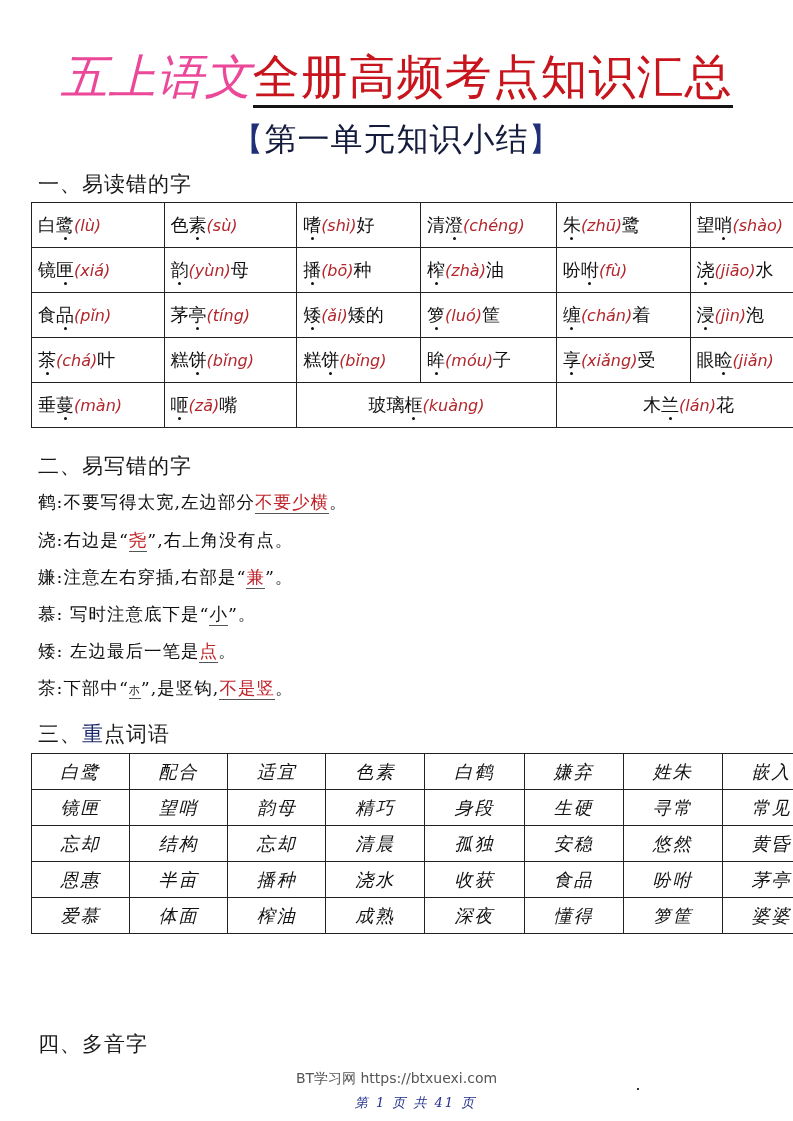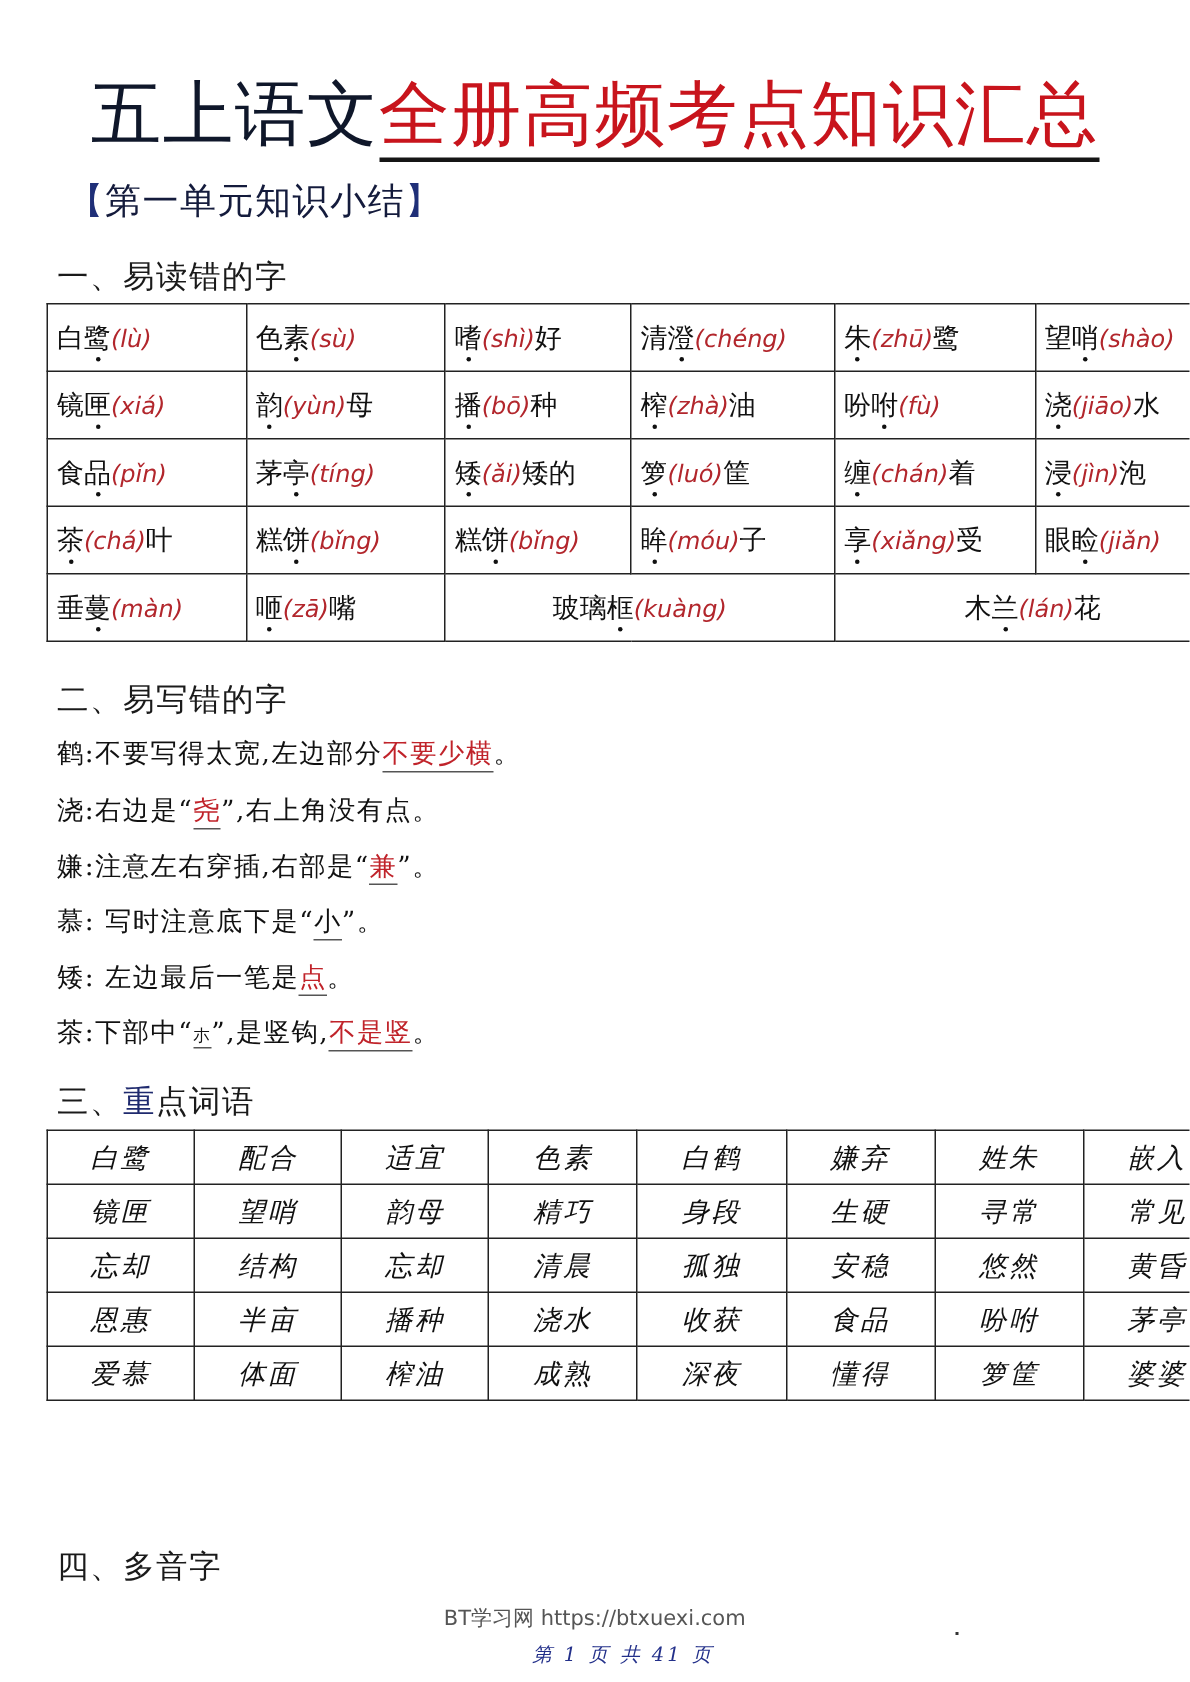--- a/index.html
+++ b/index.html
@@ -4,25 +4,25 @@
   <style>
     html, body { margin: 0; padding: 0; background: #ffffff; }
     body {
       width: 793px; height: 1121px; position: relative; overflow: hidden;
       font-family: "DejaVu Serif", "Liberation Serif", serif; color: #111;
     }
     .title {
       position: absolute; left: 0; right: 0; top: 46px; text-align: center;
       font-size: 47px; line-height: 62px; letter-spacing: 1px; white-space: nowrap;
     }
-    .title .black { color: #0f172a; }
+    .title .black { color: #ec4899; font-style: italic; }
     .title .red { color: #c8141c; border-bottom: 3px solid #151515; padding-bottom: 1px; }
     .subtitle {
-      position: absolute; left: 0; right: 0; top: 118px; text-align: left;
-      font-size: 24px; color: #141b3c; letter-spacing: 1px; margin-left: 45px;
+      position: absolute; left: 0; right: 0; top: 118px; text-align: center;
+      font-size: 32px; color: #141b3c; letter-spacing: 1px;
     }
     .subtitle .br { color: #1f2f78; }
     .sec-head {
       position: absolute; left: 38px; font-size: 21px; color: #1a1a1a; letter-spacing: 1px;
     }
     .sec-head .hl {
       position: absolute; left: -4px; top: -6px; width: 200px; height: 14px;
       background: linear-gradient(90deg, #fbe3cf, #fdf3ea 70%, rgba(255,255,255,0));
       z-index: -1;
     }

